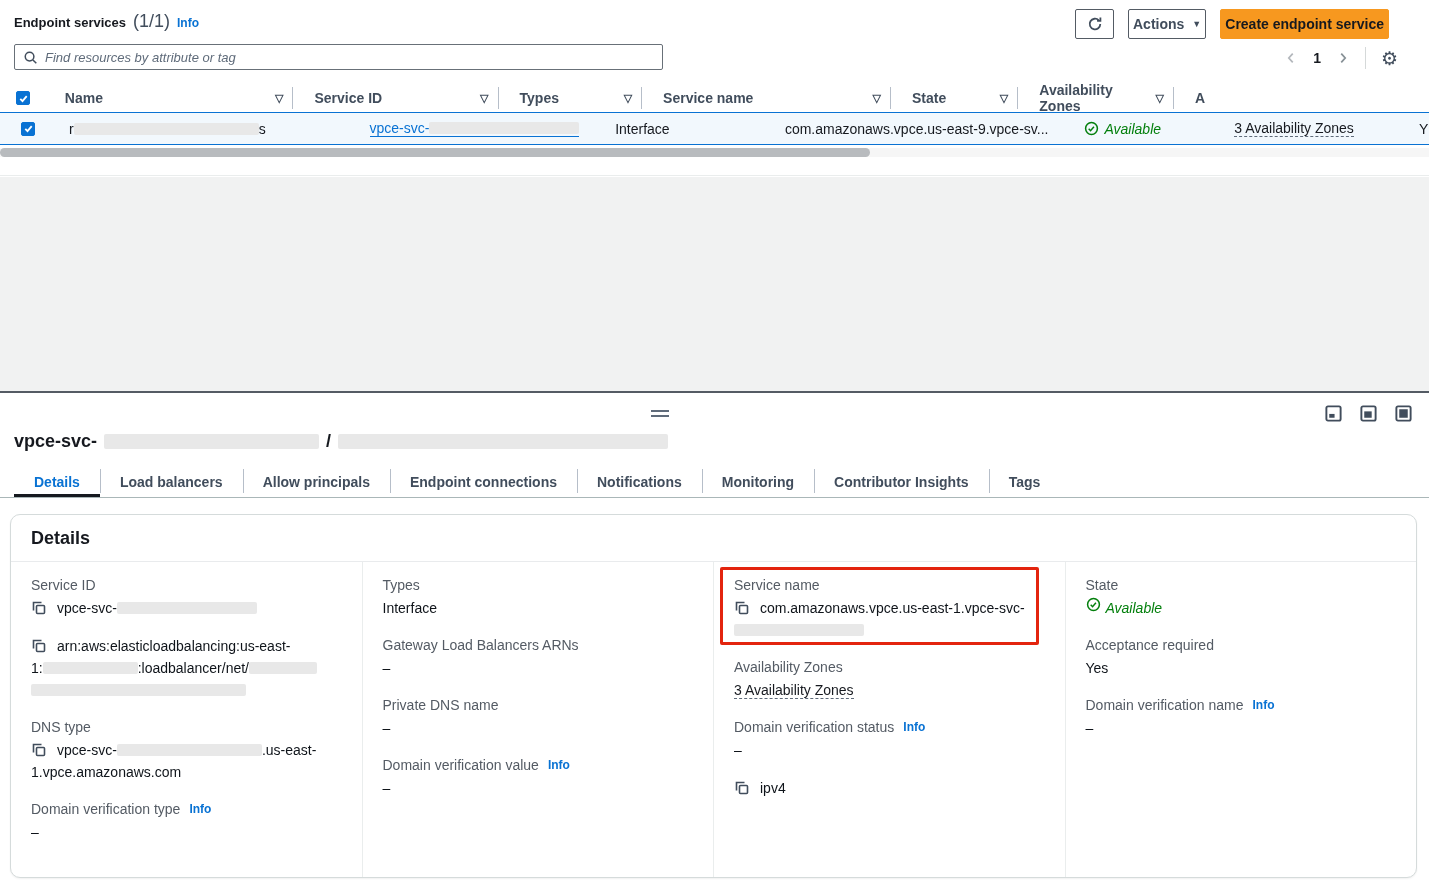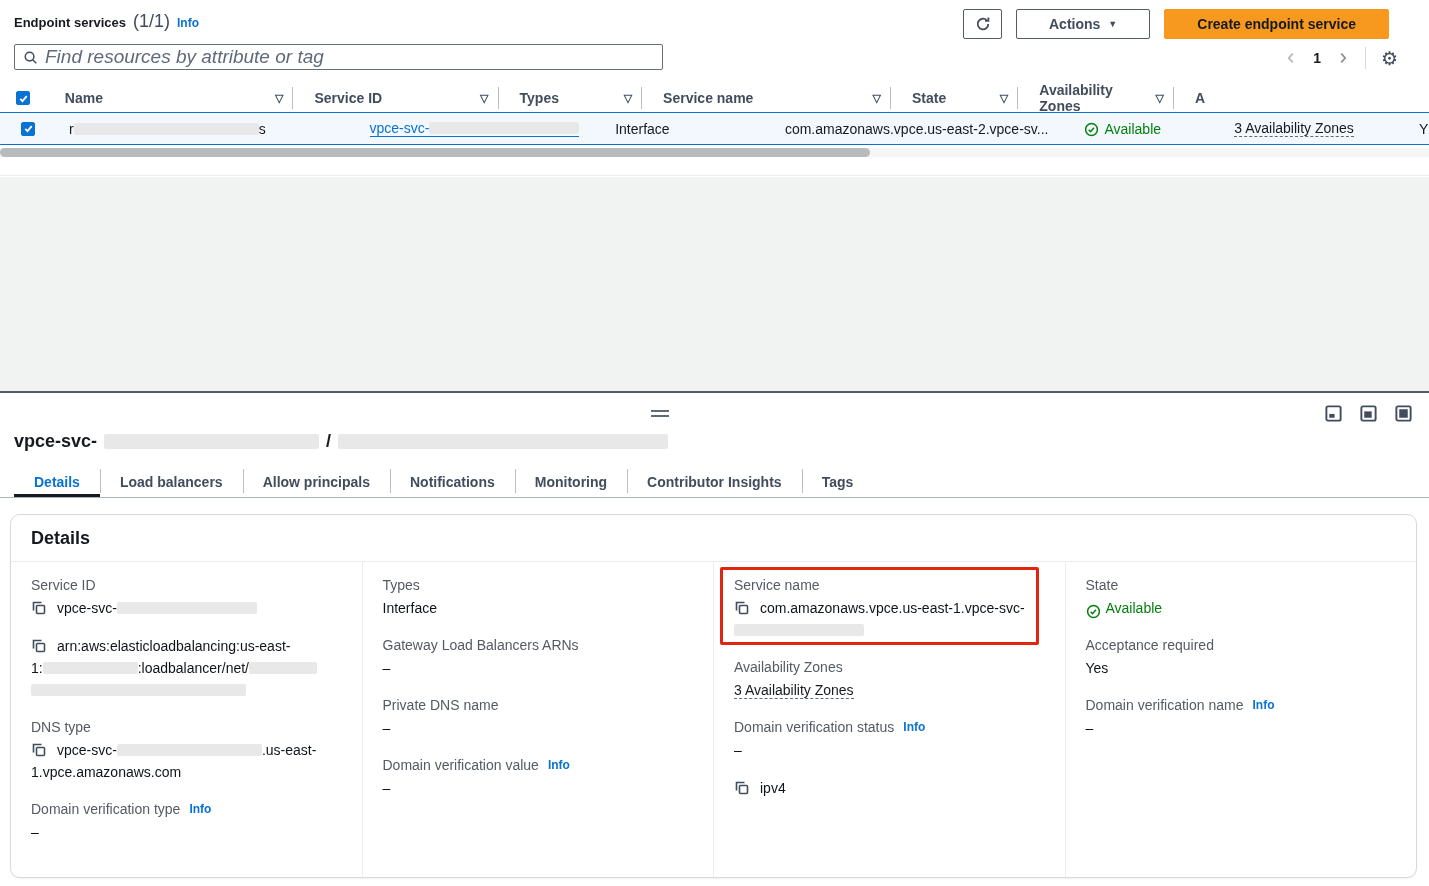--- a/index.html
+++ b/index.html
@@ -13,30 +13,30 @@
 
   
   .top-section { position:absolute; top:0; left:0; width:1429px; height:176px; background:#fff; border-bottom:1px solid #eaeded; }
   .title-wrap { position:absolute; left:14px; top:11px; display:flex; align-items:baseline; gap:7px; }
   .page-title { font-size:13px; font-weight:bold; color:#16191f; }
   .page-count { font-size:18px; font-weight:400; color:#414d5c; }
   .info-link { color:#0972d3; font-size:12px; font-weight:bold; cursor:pointer; }
   .hdr-buttons { position:absolute; top:9px; right:40px; display:flex; gap:14px; }
   .btn { height:30px; border:1px solid #545b64; border-radius:2px; background:#fff;
          font-family:"Liberation Sans",sans-serif; font-weight:bold; color:#414d5c; font-size:14px;
-         padding:0 32px; display:flex; align-items:center; gap:8px; cursor:pointer; }
+         padding:0 4px; display:flex; align-items:center; gap:8px; cursor:pointer; }
   .btn.icon-only { width:39px; justify-content:center; padding:0; }
   .btn.primary { background:#f7981f; border-color:#f7981f; color:#16191f; }
   .caret { font-size:9px; color:#414d5c; }
 
   .search-box { position:absolute; left:14px; top:44px; width:649px; height:26px;
     border:1px solid #687078; border-radius:2px; background:#fff;
     display:flex; align-items:center; padding:0 8px; gap:7px; }
   .search-box input { border:none; outline:none; flex:1; font-family:"Liberation Sans",sans-serif;
-    font-size:19px; font-style:italic; color:#7f1d1d; background:transparent; }
+    font-size:13px; font-style:italic; color:#7f1d1d; background:transparent; }
   .search-box input::placeholder { color:#5f6b7a; font-style:italic; }
 
   .pager { position:absolute; top:46px; right:31px; height:24px; display:flex; align-items:center; gap:15px; }
   .pager .chev { display:flex; align-items:center; cursor:pointer; }
   .chev.disabled { color:#b4b8bd; }
   .chev.enabled { color:#879196; }
   .pager .pnum { font-weight:bold; color:#16191f; }
   .pager .vsep { width:1px; height:22px; background:#d5d9d9; }
   .gear { font-size:19px; color:#414d5c; cursor:pointer; line-height:1; }
 
@@ -50,21 +50,21 @@
   .c0 { width:48px; padding-left:16px; }
   .c1 { width:301px; } .c2 { width:246px; } .c3 { width:170px; }
   .c4 { width:300px; } .c5 { width:150px; } .c6 { width:185px; } .c7 { flex:1; overflow:hidden; }
   .tbl-row { position:absolute; top:112px; left:0; width:1429px; height:33px; display:flex; align-items:center;
     background:#f2f8fd; border-top:1px solid #0972d3; border-bottom:1px solid #0972d3; cursor:pointer; }
   .td { padding:0 10px 0 21px; display:flex; align-items:center; white-space:nowrap; overflow:hidden; }
   .checkbox { width:14px; height:14px; border-radius:2px; background:#0972d3; border:1px solid #0972d3;
     display:flex; align-items:center; justify-content:center; cursor:pointer; }
   .link { color:#0972d3; cursor:pointer; }
   .link-underline { border-bottom:1px solid #0972d3; display:inline-flex; align-items:center; }
-  .state-ok { color:#037f0c; display:flex; align-items:flex-end; gap:5px; }
+  .state-ok { color:#037f0c; display:flex; align-items:flex-start; gap:5px;font-style:italic; }
   .dashed-help { border-bottom:1px dashed #5f6b7a; cursor:pointer; color:#16191f; }
   .hscroll { position:absolute; top:148px; left:0; width:1429px; height:9px; background:#f6f6f6; }
   .hscroll .thumb { position:absolute; left:0; top:0; width:870px; height:9px; background:#b8bbbe; border-radius:5px; cursor:pointer; }
 
   .gray-gap { position:absolute; top:177px; left:0; width:1429px; height:214px; background:#f1f2f2; }
 
   
   .split-panel { position:absolute; top:391px; left:0; width:1429px; height:495px; background:#fff; border-top:2px solid #545b64; }
   .drag-handle { position:absolute; top:17px; left:651px; width:18px; height:7px;
     border-top:2px solid #5f6b7a; border-bottom:2px solid #5f6b7a; cursor:row-resize; }
@@ -201,21 +201,21 @@
     <div class="td c2">
       <span class="link link-underline">
         <span>vpce-svc-</span>
         <span class="redact" style="width:150px;"></span>
       </span>
     </div>
     <div class="td c3">
       <span>Interface</span>
     </div>
     <div class="td c4">
-      <span>com.amazonaws.vpce.us-east-2.vpce-sv...</span>
+      <span>com.amazonaws.vpce.us-east-9.vpce-sv...</span>
     </div>
     <div class="td c5">
       <span class="state-ok">
         <svg width="15" height="15" viewBox="0 0 16 16" fill="none" stroke="#037f0c" stroke-width="1.6">
           <circle cx="8" cy="8" r="6.3"></circle>
             <path d="M5 8.3l2 2 3.6-4.2"></path>
         </svg>
         <span>Available</span>
       </span>
     </div>
@@ -264,20 +264,23 @@
     <div class="tab active">
         <span>Details</span>
       </div>
     <div class="tab">
         <span>Load balancers</span>
       </div>
     <div class="tab">
         <span>Allow principals</span>
       </div>
     <div class="tab">
+        <span>Endpoint connections</span>
+      </div>
+    <div class="tab">
         <span>Notifications</span>
       </div>
     <div class="tab">
         <span>Monitoring</span>
       </div>
     <div class="tab">
         <span>Contributor Insights</span>
       </div>
     <div class="tab">
         <span>Tags</span>

